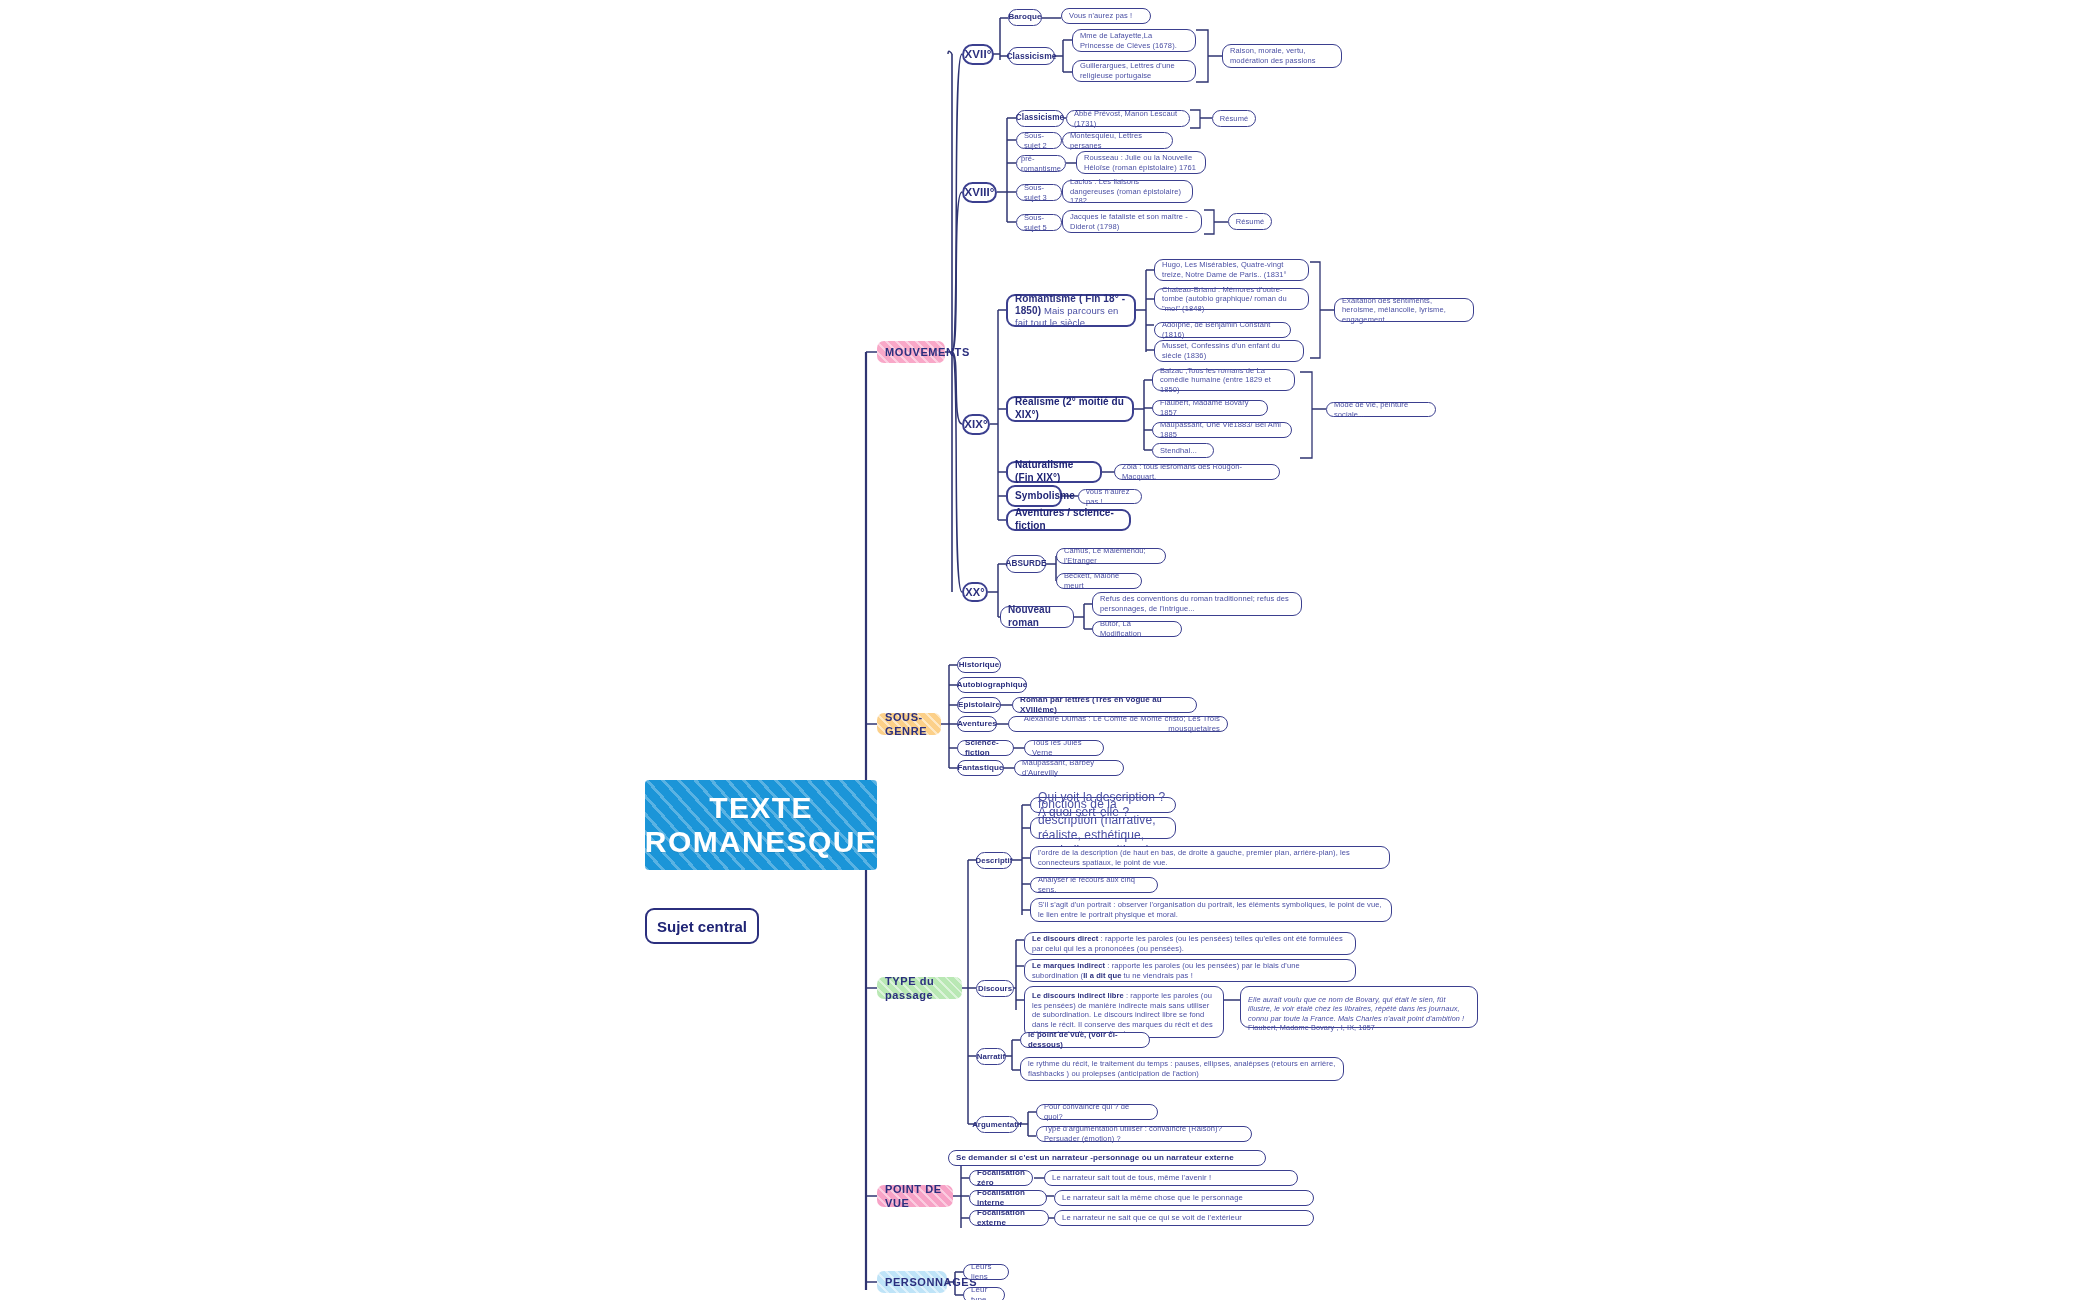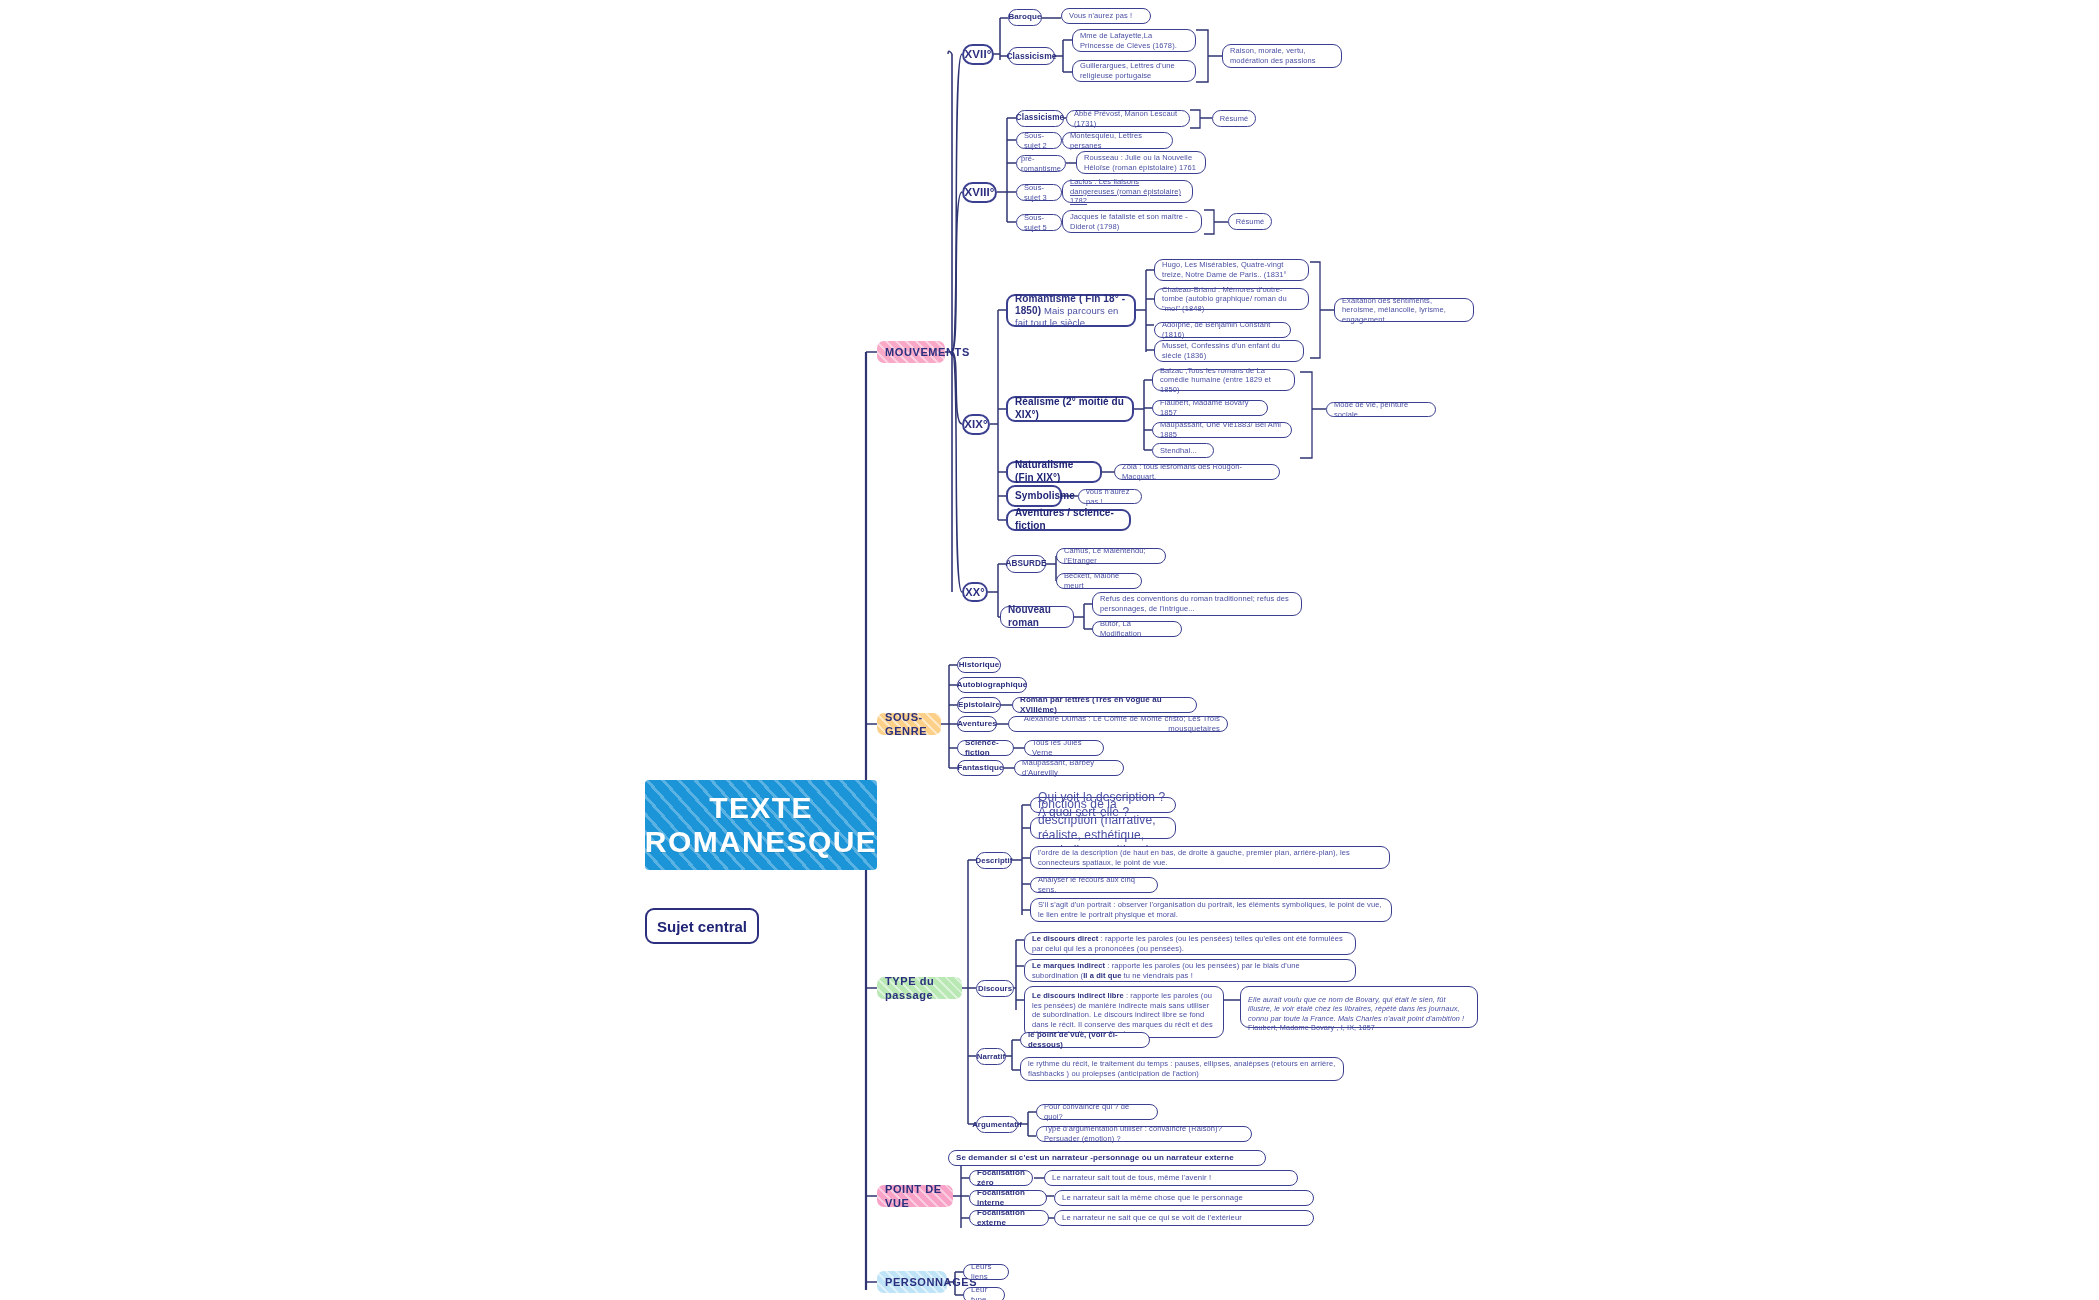--- a/index.html
+++ b/index.html
@@ -308,21 +308,21 @@
   <div class="node leaf center-txt" style="left:1016px;top:155px;width:50px;height:17px;font-size:7.5px;">
     <span>pré-romantisme</span>
   </div>
   <div class="node leaf" style="left:1076px;top:151px;width:130px;height:23px;font-size:7.5px;">
     <span>Rousseau : Julie ou la Nouvelle Héloïse (roman épistolaire) 1761</span>
   </div>
 
   <div class="node leaf center-txt" style="left:1016px;top:184px;width:46px;height:17px;font-size:7.5px;">
     <span>Sous-sujet 3</span>
   </div>
-  <div class="node leaf" style="left:1062px;top:180px;width:131px;height:23px;font-size:7.5px;text-decoration:underline;">
+  <div class="node leaf" style="left:1062px;top:180px;width:131px;height:23px;font-size:7.5px;">
     <span>Laclos : Les liaisons dangereuses (roman épistolaire) 1782</span>
   </div>
 
   <div class="node leaf center-txt" style="left:1016px;top:214px;width:46px;height:17px;font-size:7.5px;">
     <span>Sous-sujet 5</span>
   </div>
   <div class="node leaf" style="left:1062px;top:210px;width:140px;height:23px;font-size:7.5px;">
     <span>Jacques le fataliste et son maître - Diderot (1798)</span>
   </div>
   <div class="node leaf center-txt" style="left:1228px;top:213px;width:44px;height:17px;font-size:7.5px;">

